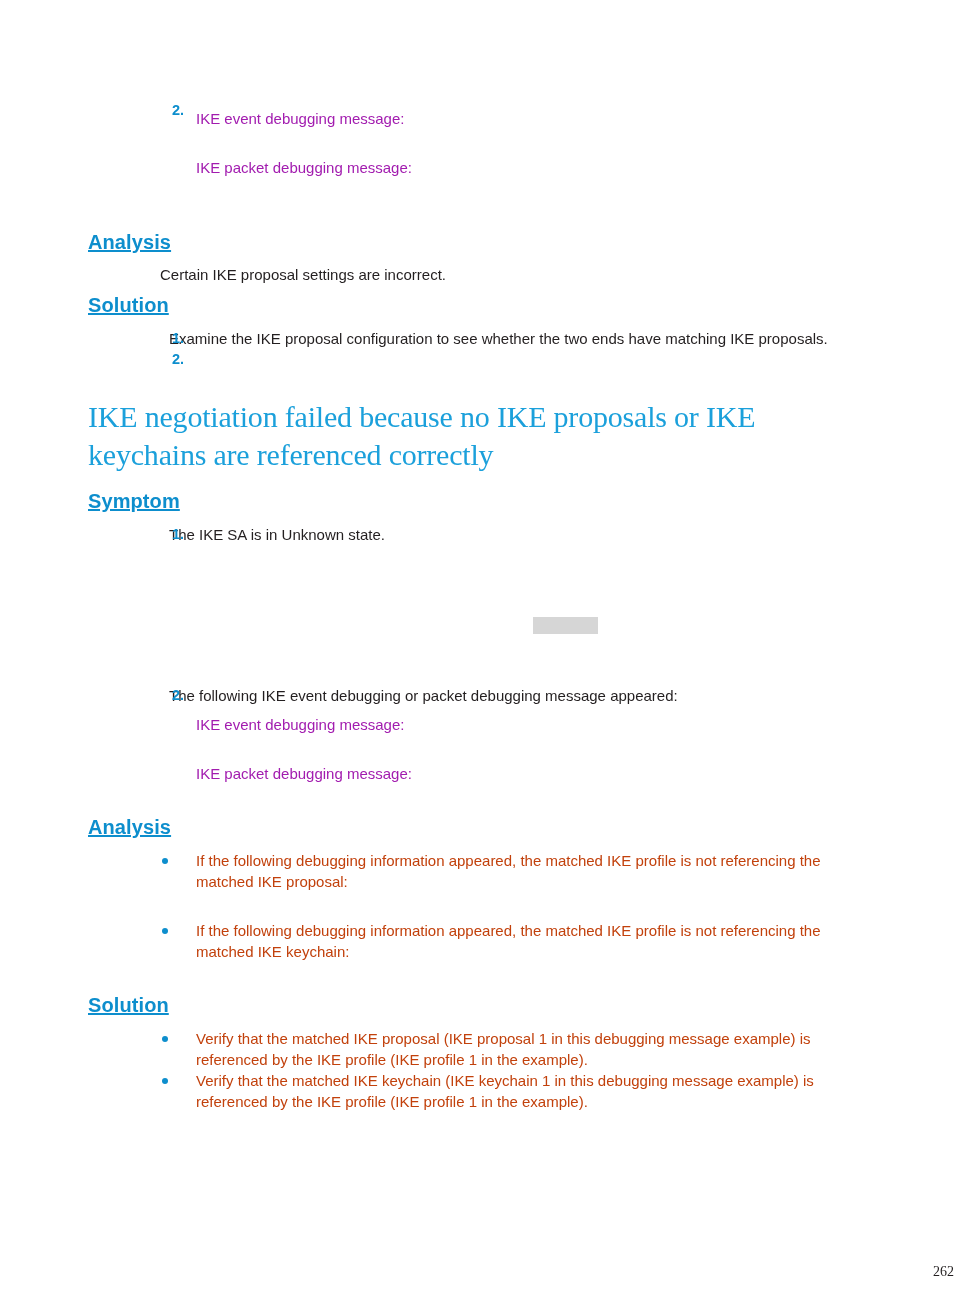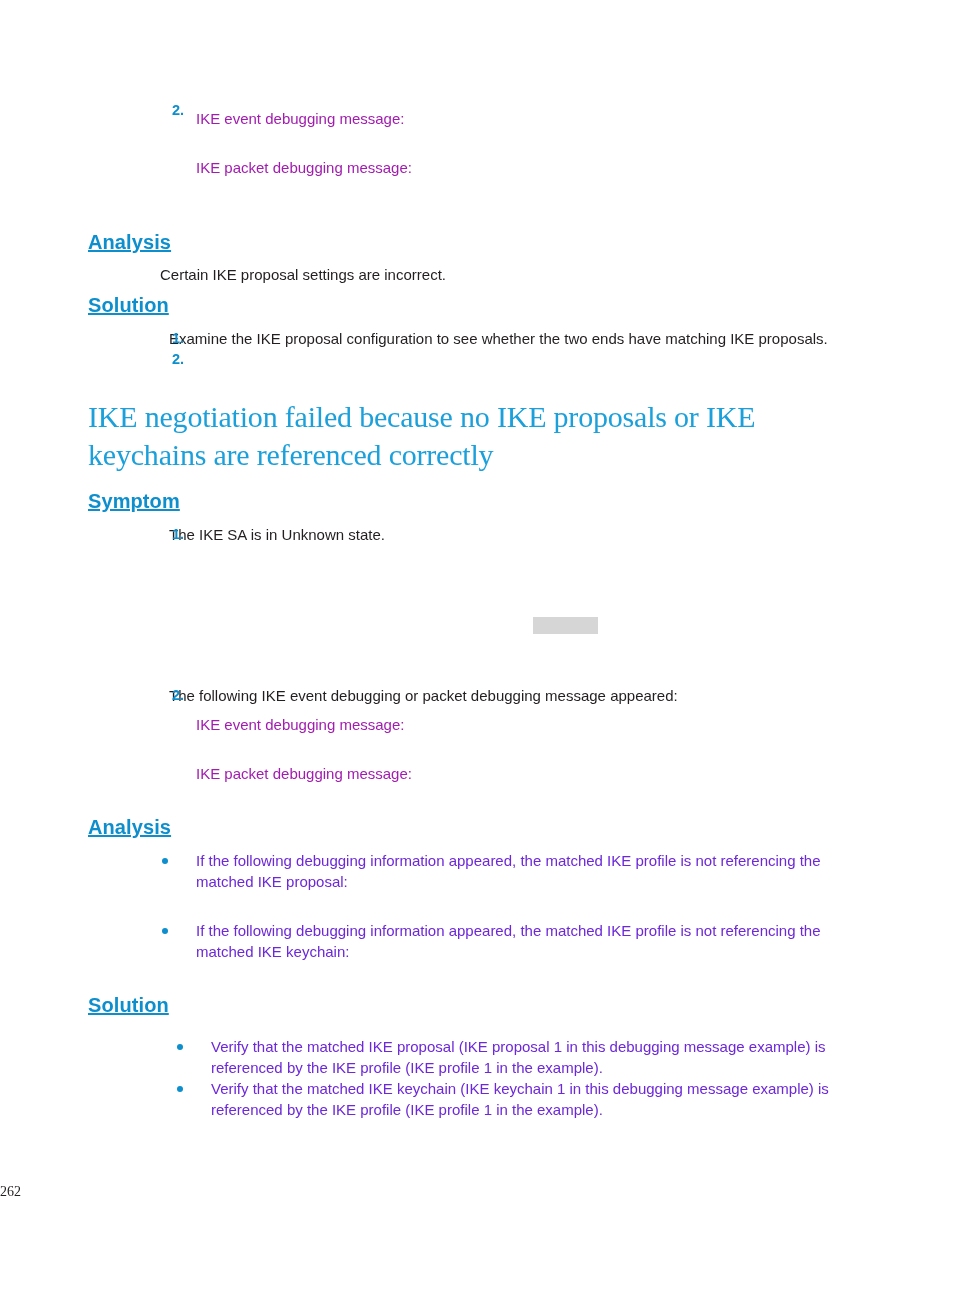--- a/index.html
+++ b/index.html
@@ -98,21 +98,21 @@
   .blist {
     list-style: none;
     margin: 0;
     padding: 0;
   }
   .blist > li {
     position: relative;
     padding-left: 108px;
     font-size: 15px;
     line-height: 21px;
-    color: #6d28d9;
+    color: #c2410c;
   }
   .blist > li .dot {
     position: absolute;
     left: 74px;
     top: 8px;
     width: 6px;
     height: 6px;
     border-radius: 50%;
     background: #0d8ecd;
   }
@@ -120,42 +120,42 @@
   
   .redacted-box {
     position: absolute;
     background: #d6d6d6;
   }
 
   
   .page-footer {
     position: absolute;
     left: 0;
-    top: 1184px;
+    top: 1264px;
     width: 954px;
-    text-align: left;
+    text-align: right;
     font-size: 14px;
     color: #231f20;
     font-family: "Liberation Serif", serif;
   }
 
   
   .b-step2       { position: absolute; top: 100px;  left: 0; width: 780px; }
   .b-analysis1   { position: absolute; top: 233px;  left: 0; width: 780px; }
   .b-analysis1p  { position: absolute; top: 264px;  left: 0; width: 780px; }
   .b-solution1   { position: absolute; top: 296px;  left: 0; width: 780px; }
   .b-sol1list    { position: absolute; top: 328px;  left: 0; width: 780px; }
   .b-title       { position: absolute; top: 398px;  left: 0; width: 780px; }
   .b-symptom     { position: absolute; top: 492px;  left: 0; width: 780px; }
   .b-symplist    { position: absolute; top: 524px;  left: 0; width: 780px; }
   .b-step2b      { position: absolute; top: 685px;  left: 0; width: 780px; }
   .b-analysis2   { position: absolute; top: 818px;  left: 0; width: 780px; }
   .b-an2list     { position: absolute; top: 850px;  left: 0; width: 780px; }
   .b-solution2   { position: absolute; top: 996px;  left: 0; width: 780px; }
-  .b-sol2list    { position: absolute; top: 1028px; left: 15px; width: 780px; margin-top: 8px; }
+  .b-sol2list    { position: absolute; top: 1028px; left: 0; width: 780px; }
 </style>
 </head>
 <body>
 
 <div class="page">
   <div class="content">
 
     <div class="b-step2">
       <ul class="olist">
         <li>

